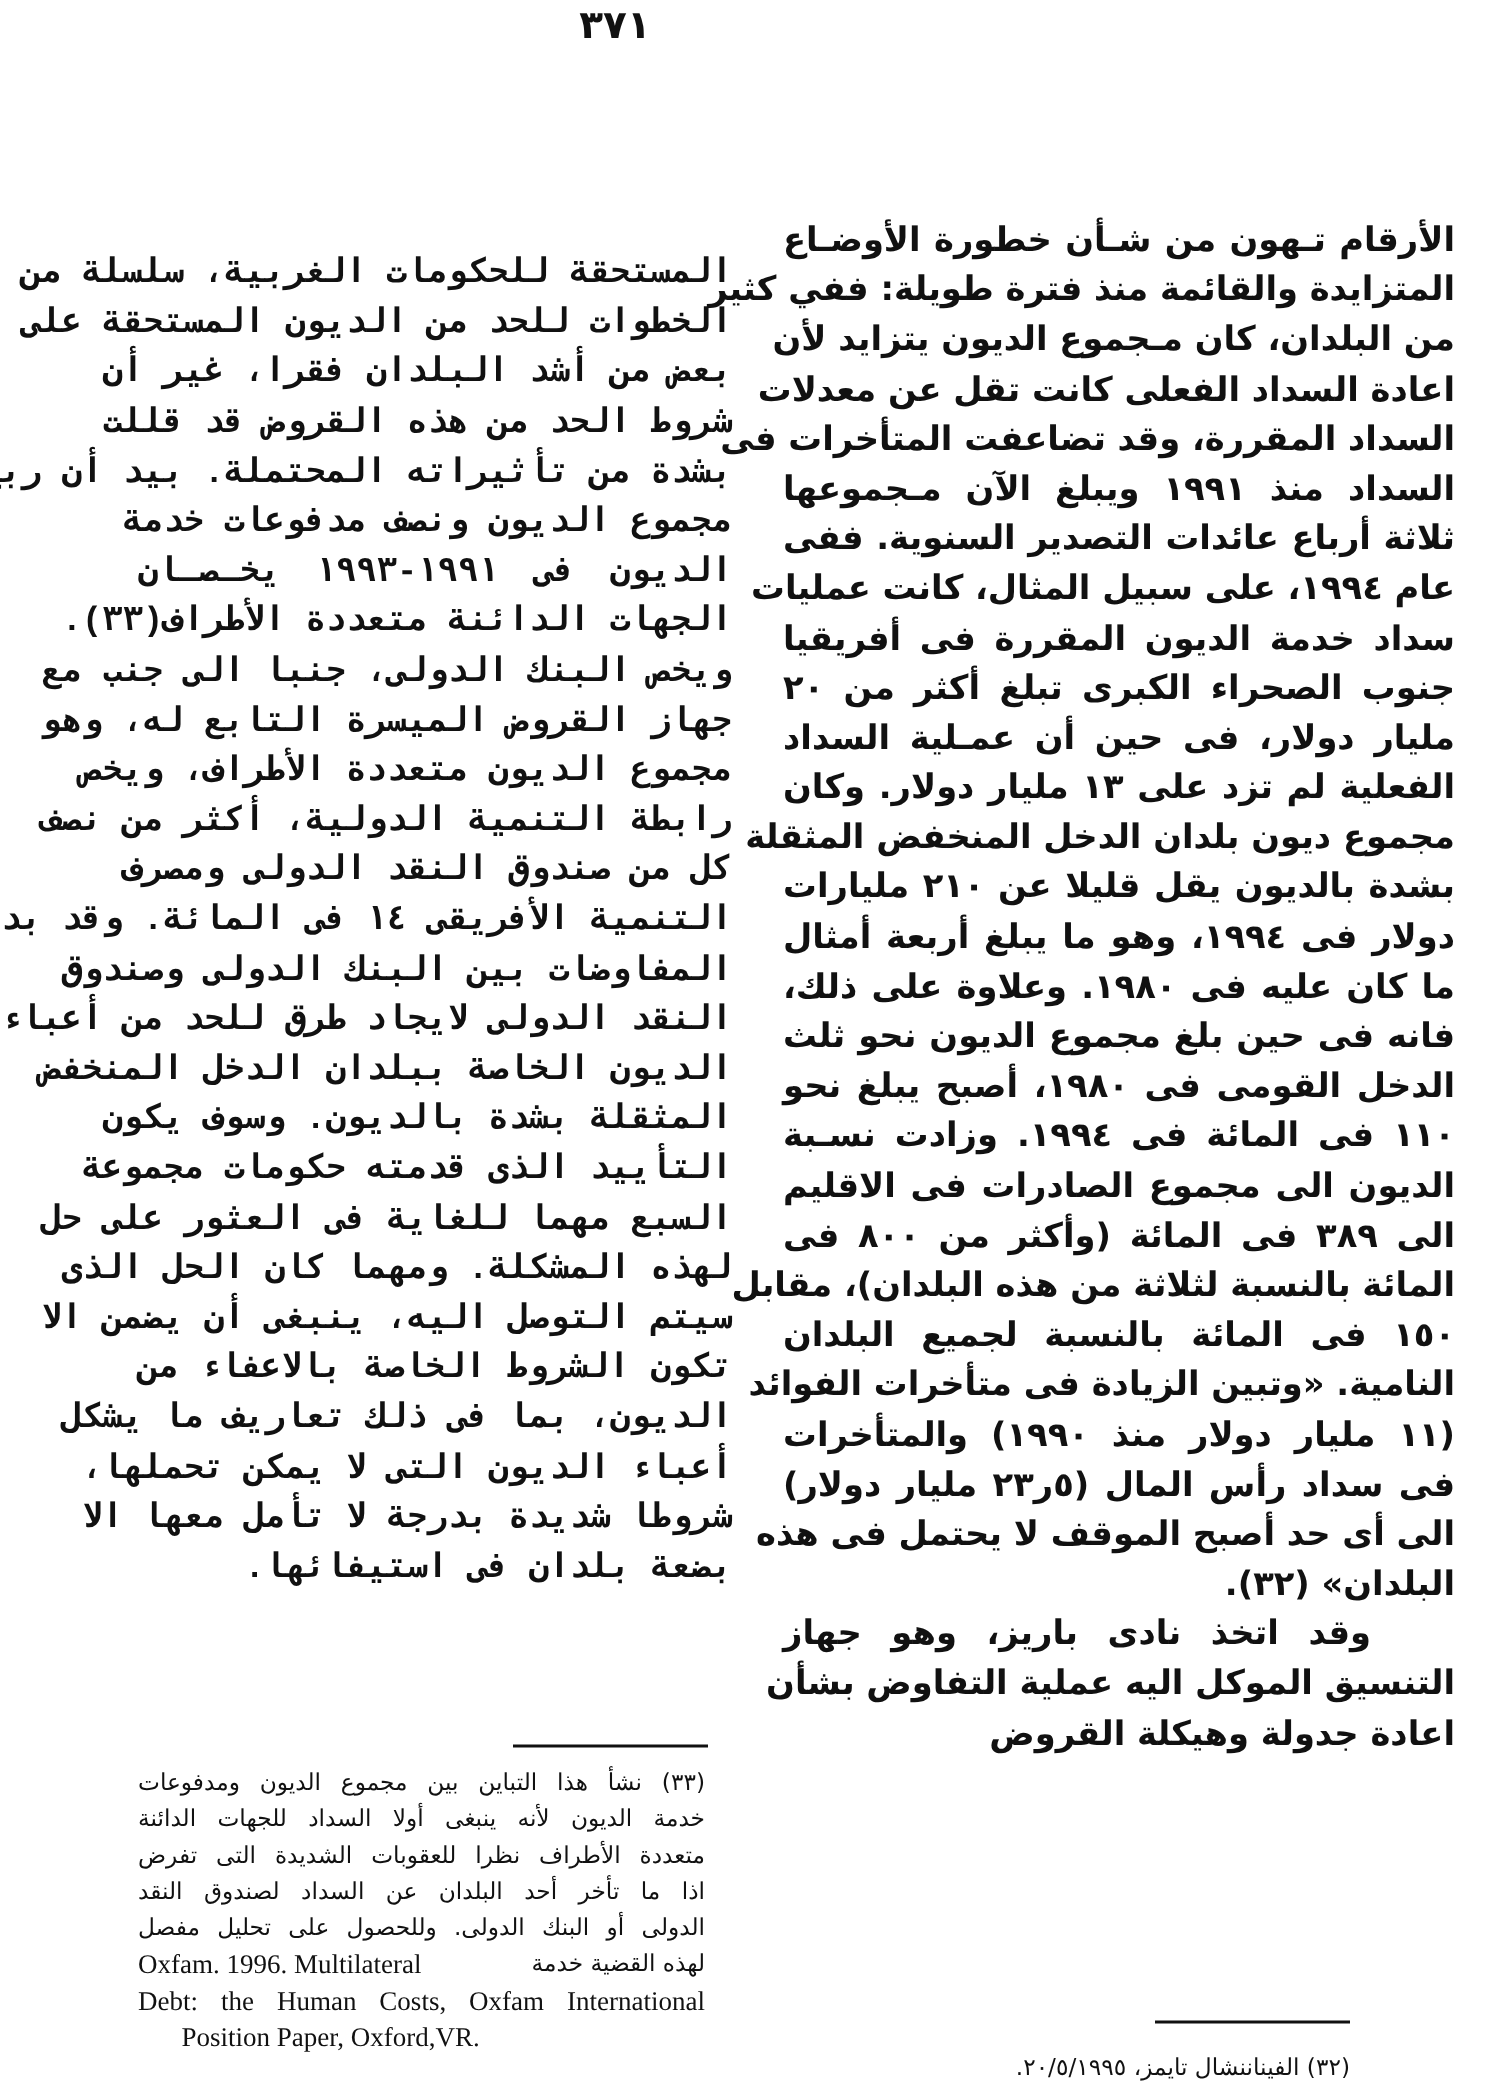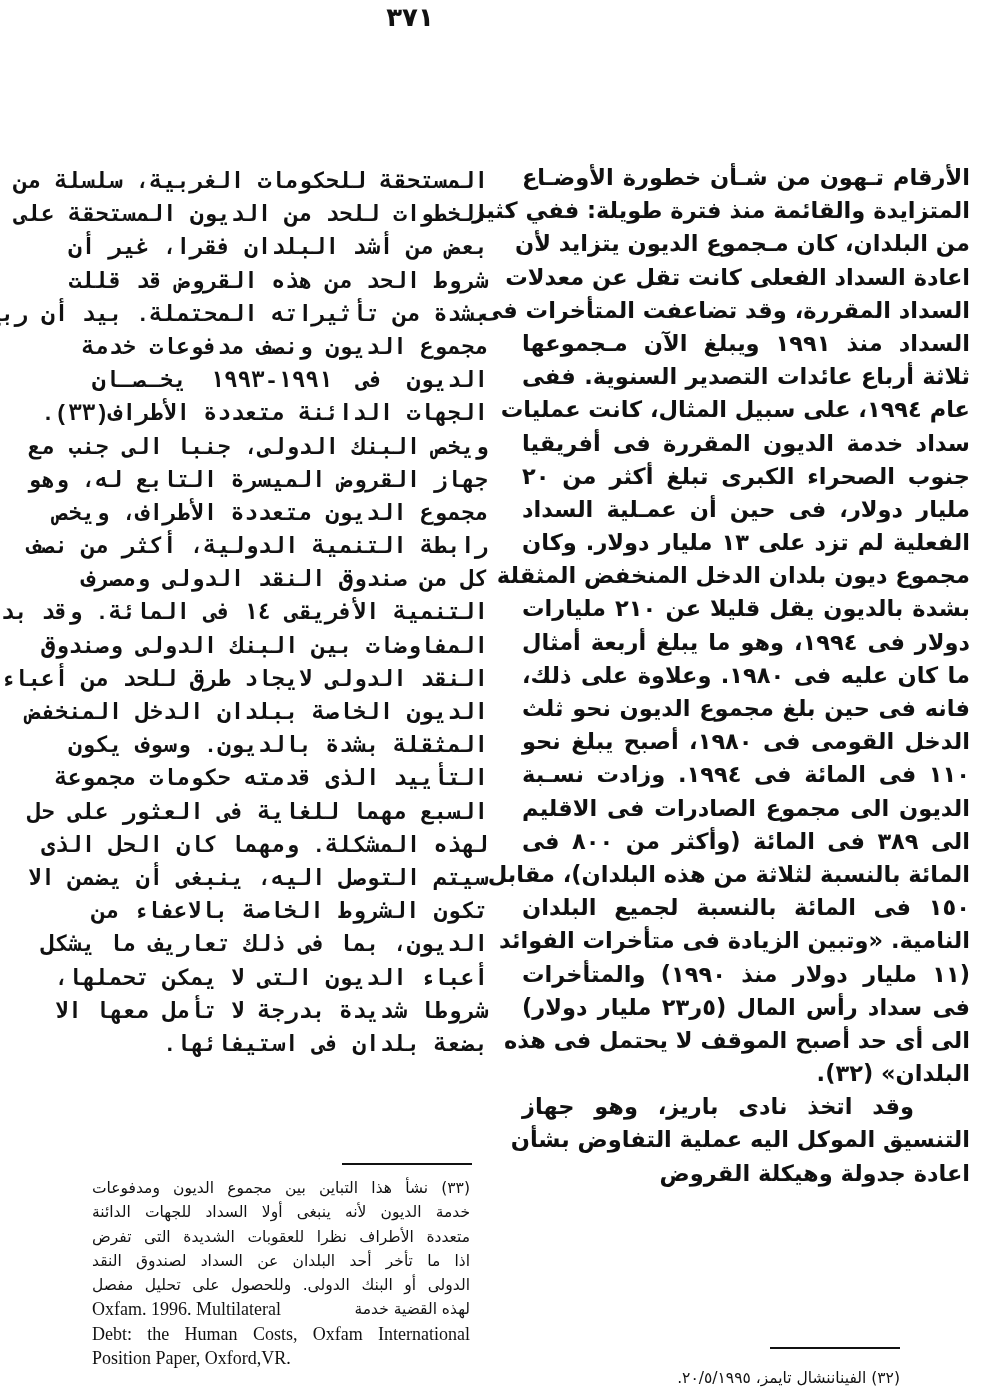--- a/index.html
+++ b/index.html
@@ -1,31 +1,31 @@
 <!DOCTYPE html>
 <html><head>
 <meta charset="utf-8">
 <style>
   html, body { margin: 0; padding: 0; background: #ffffff; }
   body { width: 1000px; height: 1393px; position: relative; overflow: hidden; color: #111; font-family: "DejaVu Sans", sans-serif; }
   .page-number { position: absolute; top: 2px; left: 0; width: 820px; text-align: center; font-size: 26px; font-weight: bold; direction: rtl; }
   .column { position: absolute; direction: rtl; text-align: justify; }
-  .col-right { left: 522px; top: 161px; width: 448px; }
+  .col-right { left: 522px; top: 144px; width: 448px; }
   .col-left { left: 92px; top: 166px; width: 396px; font-family: Liberation Mono, monospace; }
   .line { display: block; height: 33.2px; line-height: 33.2px; font-size: 22.5px; font-weight: bold; white-space: nowrap; text-align-last: justify; text-align: justify; }
   .line.last { text-align-last: right; }
   .line.indent { padding-right: 56px; }
   .rule { position: absolute; height: 2px; background: #111; }
   .rule-left { left: 342px; top: 1163px; width: 130px; }
   .rule-right { left: 770px; top: 1347px; width: 130px; }
   .footnote { position: absolute; direction: rtl; }
   .fn-left { left: 92px; top: 1176px; width: 378px; }
   .fn-right { left: 560px; top: 1366px; width: 340px; }
   .fn-line { display: block; height: 24.3px; line-height: 24.3px; font-size: 15.5px; white-space: nowrap; text-align: justify; text-align-last: justify; }
-  .fn-line.last { text-align-last: right; }
+  .fn-line.last { text-align-last: right; margin-left: 29px; }
   .fn-latin { font-family: "Liberation Serif", serif; font-size: 18px; }
   .ltr { direction: ltr; text-align-last: justify; }
   .ltr.last { text-align-last: left; }
 </style>
 </head>
 <body>
 
 <div class="page-number">٣٧١</div>
 
 <div class="column col-right" id="col-right">

